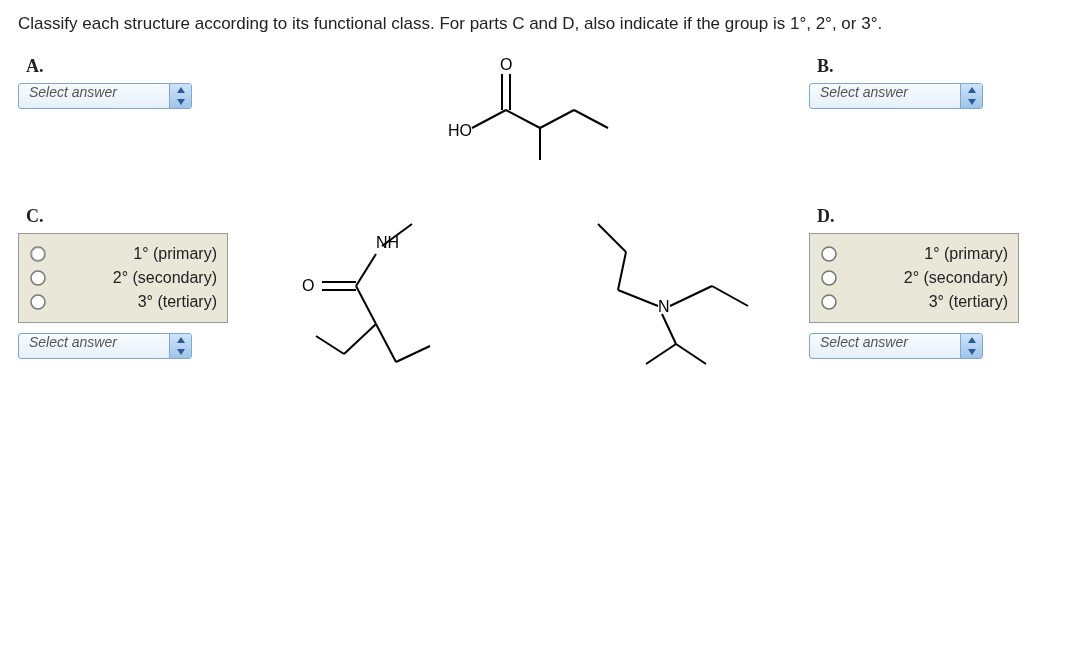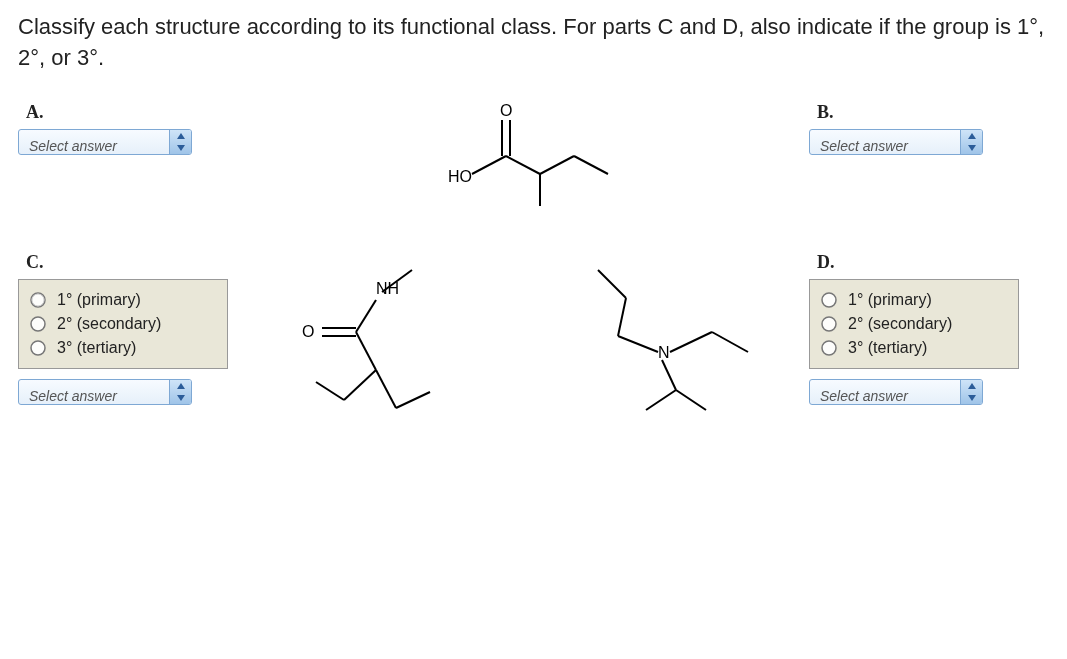--- a/index.html
+++ b/index.html
@@ -5,23 +5,23 @@
     * { box-sizing: border-box; }
     body {
       font-family: Arial, sans-serif;
       margin: 0;
       padding: 12px 18px;
       font-size: 16px;
       color: #222;
       width: 1067px;
     }
     .question {
-      font-size: 22px;
+      font-size: 17px;
       line-height: 1.4;
-      margin-bottom: 28px;
+      margin-bottom: 20px;
     }
     .row {
       display: flex;
       margin-bottom: 40px;
     }
     .col-left, .col-right {
       width: 240px;
       flex-shrink: 0;
     }
     .col-mid {
@@ -32,21 +32,21 @@
       gap: 120px;
     }
     .part-label {
       font-family: "Times New Roman", serif;
       font-weight: bold;
       font-size: 18px;
       margin: 0 0 6px 8px;
     }
     .select-box {
       display: inline-flex;
-      align-items: flex-end;
+      align-items: flex-start;
       border: 1px solid #7ea8d4;
       border-radius: 3px;
       background: linear-gradient(#f7fbff,#e6f0fa);
       height: 26px;
       overflow: hidden;
       font-size: 14px;
       color: #555;
       font-style: italic;
     }
     .select-box .sel-text {
@@ -75,20 +75,21 @@
       width: 210px;
       margin-bottom: 10px;
     }
     .radio-row {
       display: flex;
       align-items: center;
       gap: 10px;
       padding: 3px 2px;
       font-size: 16px;
       color: #222;
+      justify-content: space-between;
     }
     .radio-row .radio-circle {
       width: 18px; height: 18px;
       flex-shrink: 0;
     }
     .structure svg { display:block; }
   </style>
 </head>
 <body>
 

